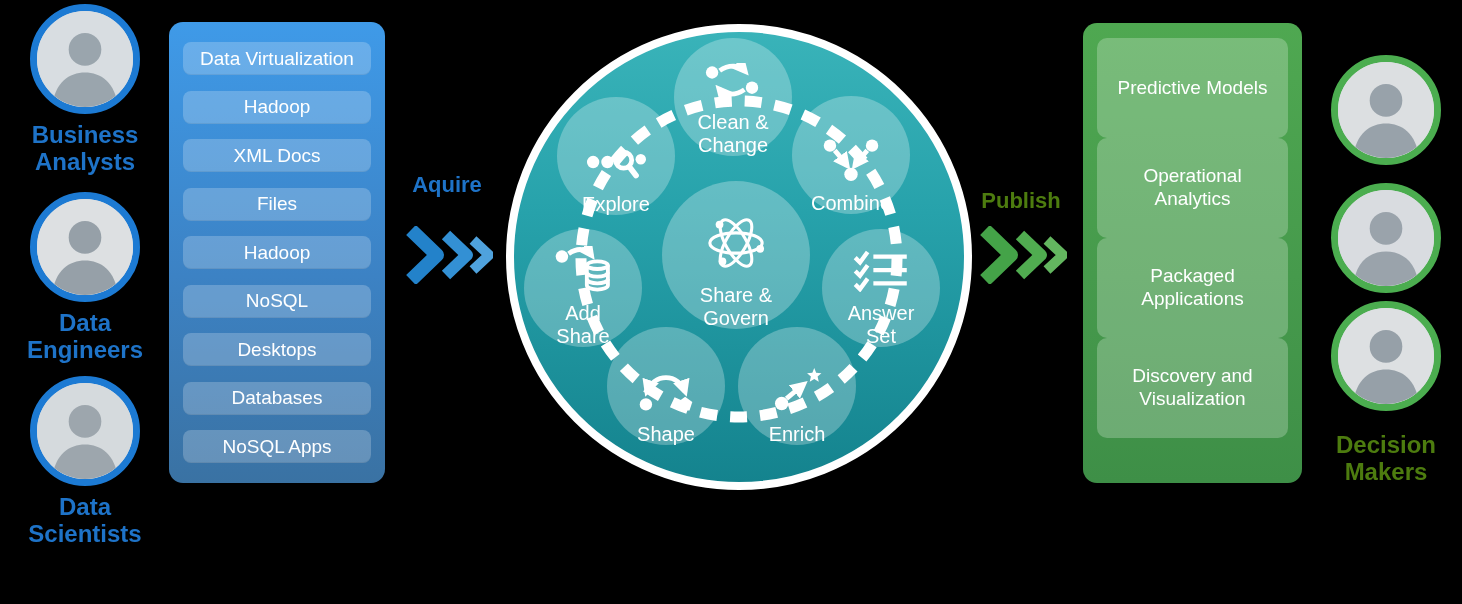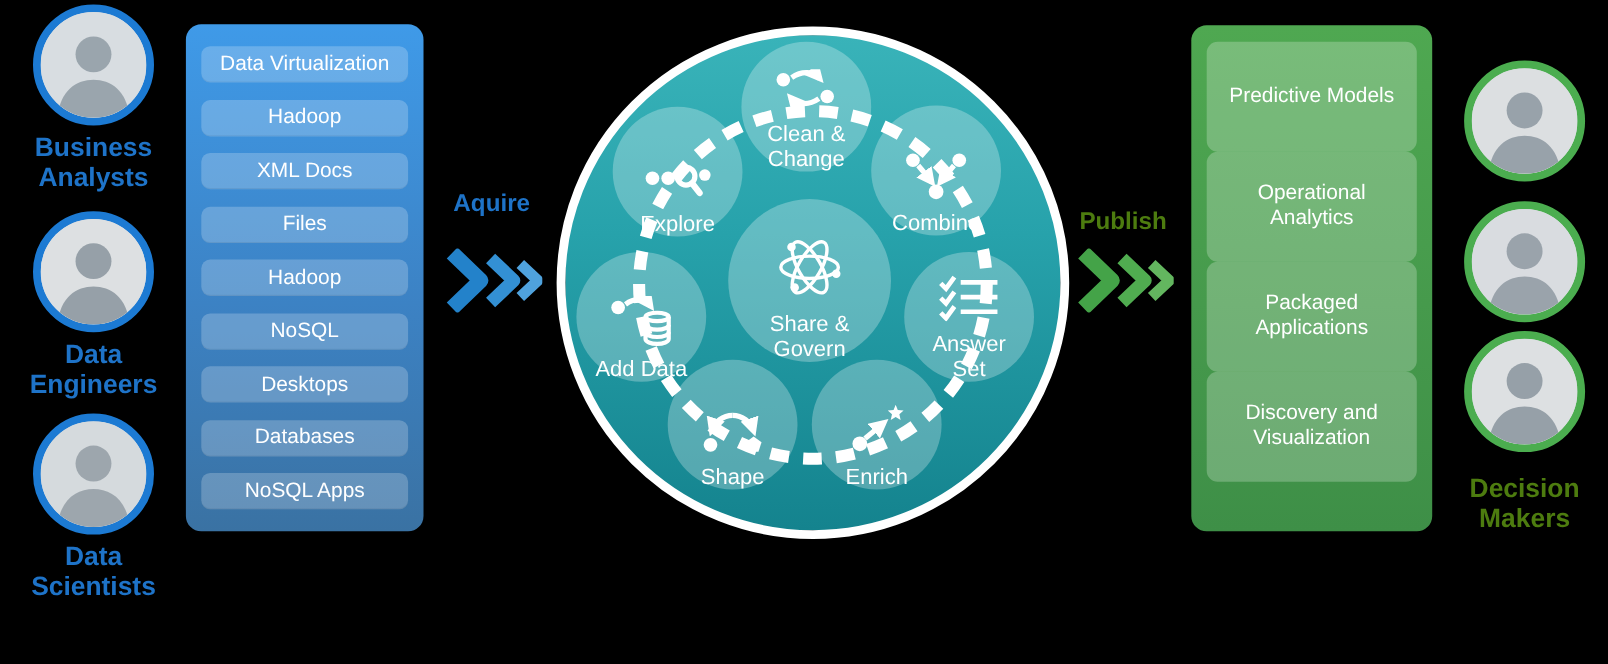--- a/index.html
+++ b/index.html
@@ -226,21 +226,21 @@
           </defs>
         <circle cx="8" cy="11" r="6.5" fill="#fff"></circle>
         <path d="M15 8 C25 1 34 3 39 10" fill="none" stroke="#fff" stroke-width="5" marker-end="url(#ah5)"></path>
         <g fill="none" stroke="#fff" stroke-width="4">
           <ellipse cx="45" cy="20" rx="11" ry="4"></ellipse>
           <path d="M34 20 V41 a11 4.5 0 0 0 22 0 V20"></path>
           <path d="M34 27.5 a11 4.5 0 0 0 22 0"></path>
           <path d="M34 34.5 a11 4.5 0 0 0 22 0"></path>
         </g>
       </svg>
-      <div class="sublabel">Add Data</div>
+      <div class="sublabel">Add Share</div>
     </div>
 
     <div class="sub" style="left:43px; top:65px;">
       <svg class="ic" width="62" height="40" viewBox="0 0 64 42">
         <circle cx="8" cy="20" r="6.5" fill="#fff"></circle>
         <circle cx="23" cy="20" r="6.5" fill="#fff"></circle>
         <circle cx="40" cy="18" r="8.5" fill="none" stroke="#fff" stroke-width="5"></circle>
         <line x1="46" y1="25" x2="53" y2="34" stroke="#fff" stroke-width="6" stroke-linecap="round"></line>
         <circle cx="58" cy="17" r="5.5" fill="#fff"></circle>
       </svg>

